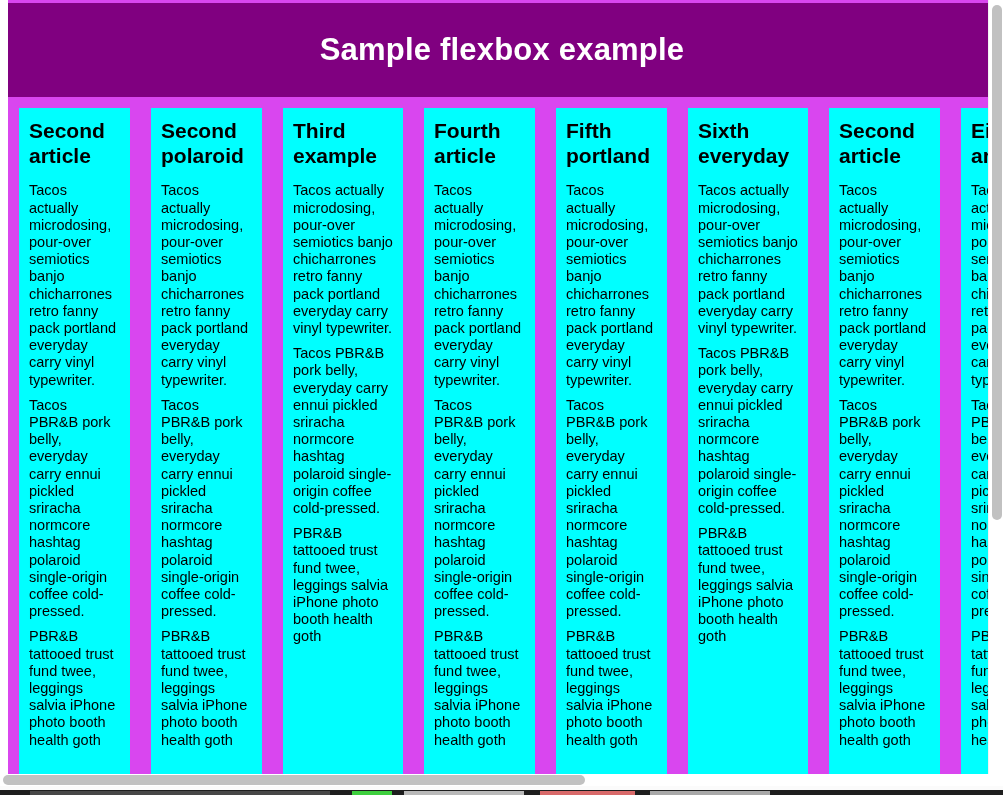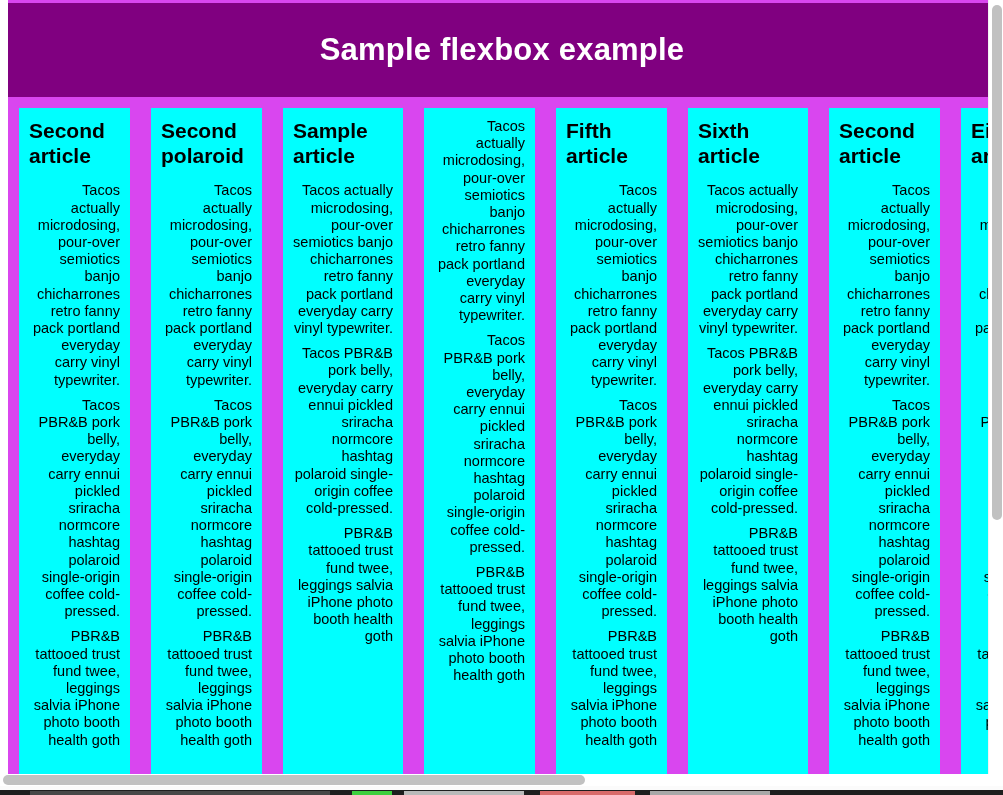--- a/index.html
+++ b/index.html
@@ -86,21 +86,20 @@
     color: #000000;
     font-family: "Liberation Sans", sans-serif;
   }
   article.card p {
     margin: 0 0 0 0;
     font-size: 14.5px;
     line-height: 17.2px;
     color: #000000;
     font-family: "Liberation Sans", sans-serif;
     word-wrap: break-word;
-    text-align: right;
   }
   article.card p + p { margin-top: 8px; }
 
   
   #vscrollbar {
     position: absolute;
     right: 0;
     top: 0;
     width: 15px;
     height: 786px;
@@ -234,41 +233,42 @@
       </article>
 
       <article class="card">
         <h2>Second polaroid</h2>
         <p>Tacos actually microdosing, pour-over semiotics banjo chicharrones retro fanny pack portland everyday carry vinyl typewriter.</p>
         <p>Tacos PBR&amp;B pork belly, everyday carry ennui pickled sriracha normcore hashtag polaroid single-origin coffee cold-pressed.</p>
         <p>PBR&amp;B tattooed trust fund twee, leggings salvia iPhone photo booth health goth</p>
       </article>
 
       <article class="card wide">
-        <h2>Sample article</h2>
-        <p>Tacos actually microdosing, pour-over semiotics banjo chicharrones retro fanny pack portland everyday carry vinyl typewriter.</p>
-        <p>Tacos PBR&amp;B pork belly, everyday carry ennui pickled sriracha normcore hashtag polaroid single-origin coffee cold-pressed.</p>
-        <p>PBR&amp;B tattooed trust fund twee, leggings salvia iPhone photo booth health goth</p>
-      </article>
-
-      <article class="card">
-        <p>Tacos actually microdosing, pour-over semiotics banjo chicharrones retro fanny pack portland everyday carry vinyl typewriter.</p>
-        <p>Tacos PBR&amp;B pork belly, everyday carry ennui pickled sriracha normcore hashtag polaroid single-origin coffee cold-pressed.</p>
-        <p>PBR&amp;B tattooed trust fund twee, leggings salvia iPhone photo booth health goth</p>
-      </article>
-
-      <article class="card">
-        <h2>Fifth article</h2>
+        <h2>Third example</h2>
+        <p>Tacos actually microdosing, pour-over semiotics banjo chicharrones retro fanny pack portland everyday carry vinyl typewriter.</p>
+        <p>Tacos PBR&amp;B pork belly, everyday carry ennui pickled sriracha normcore hashtag polaroid single-origin coffee cold-pressed.</p>
+        <p>PBR&amp;B tattooed trust fund twee, leggings salvia iPhone photo booth health goth</p>
+      </article>
+
+      <article class="card">
+        <h2>Fourth article</h2>
+        <p>Tacos actually microdosing, pour-over semiotics banjo chicharrones retro fanny pack portland everyday carry vinyl typewriter.</p>
+        <p>Tacos PBR&amp;B pork belly, everyday carry ennui pickled sriracha normcore hashtag polaroid single-origin coffee cold-pressed.</p>
+        <p>PBR&amp;B tattooed trust fund twee, leggings salvia iPhone photo booth health goth</p>
+      </article>
+
+      <article class="card">
+        <h2>Fifth portland</h2>
         <p>Tacos actually microdosing, pour-over semiotics banjo chicharrones retro fanny pack portland everyday carry vinyl typewriter.</p>
         <p>Tacos PBR&amp;B pork belly, everyday carry ennui pickled sriracha normcore hashtag polaroid single-origin coffee cold-pressed.</p>
         <p>PBR&amp;B tattooed trust fund twee, leggings salvia iPhone photo booth health goth</p>
       </article>
 
       <article class="card wide">
-        <h2>Sixth article</h2>
+        <h2>Sixth everyday</h2>
         <p>Tacos actually microdosing, pour-over semiotics banjo chicharrones retro fanny pack portland everyday carry vinyl typewriter.</p>
         <p>Tacos PBR&amp;B pork belly, everyday carry ennui pickled sriracha normcore hashtag polaroid single-origin coffee cold-pressed.</p>
         <p>PBR&amp;B tattooed trust fund twee, leggings salvia iPhone photo booth health goth</p>
       </article>
 
       <article class="card">
         <h2>Second article</h2>
         <p>Tacos actually microdosing, pour-over semiotics banjo chicharrones retro fanny pack portland everyday carry vinyl typewriter.</p>
         <p>Tacos PBR&amp;B pork belly, everyday carry ennui pickled sriracha normcore hashtag polaroid single-origin coffee cold-pressed.</p>
         <p>PBR&amp;B tattooed trust fund twee, leggings salvia iPhone photo booth health goth</p>

